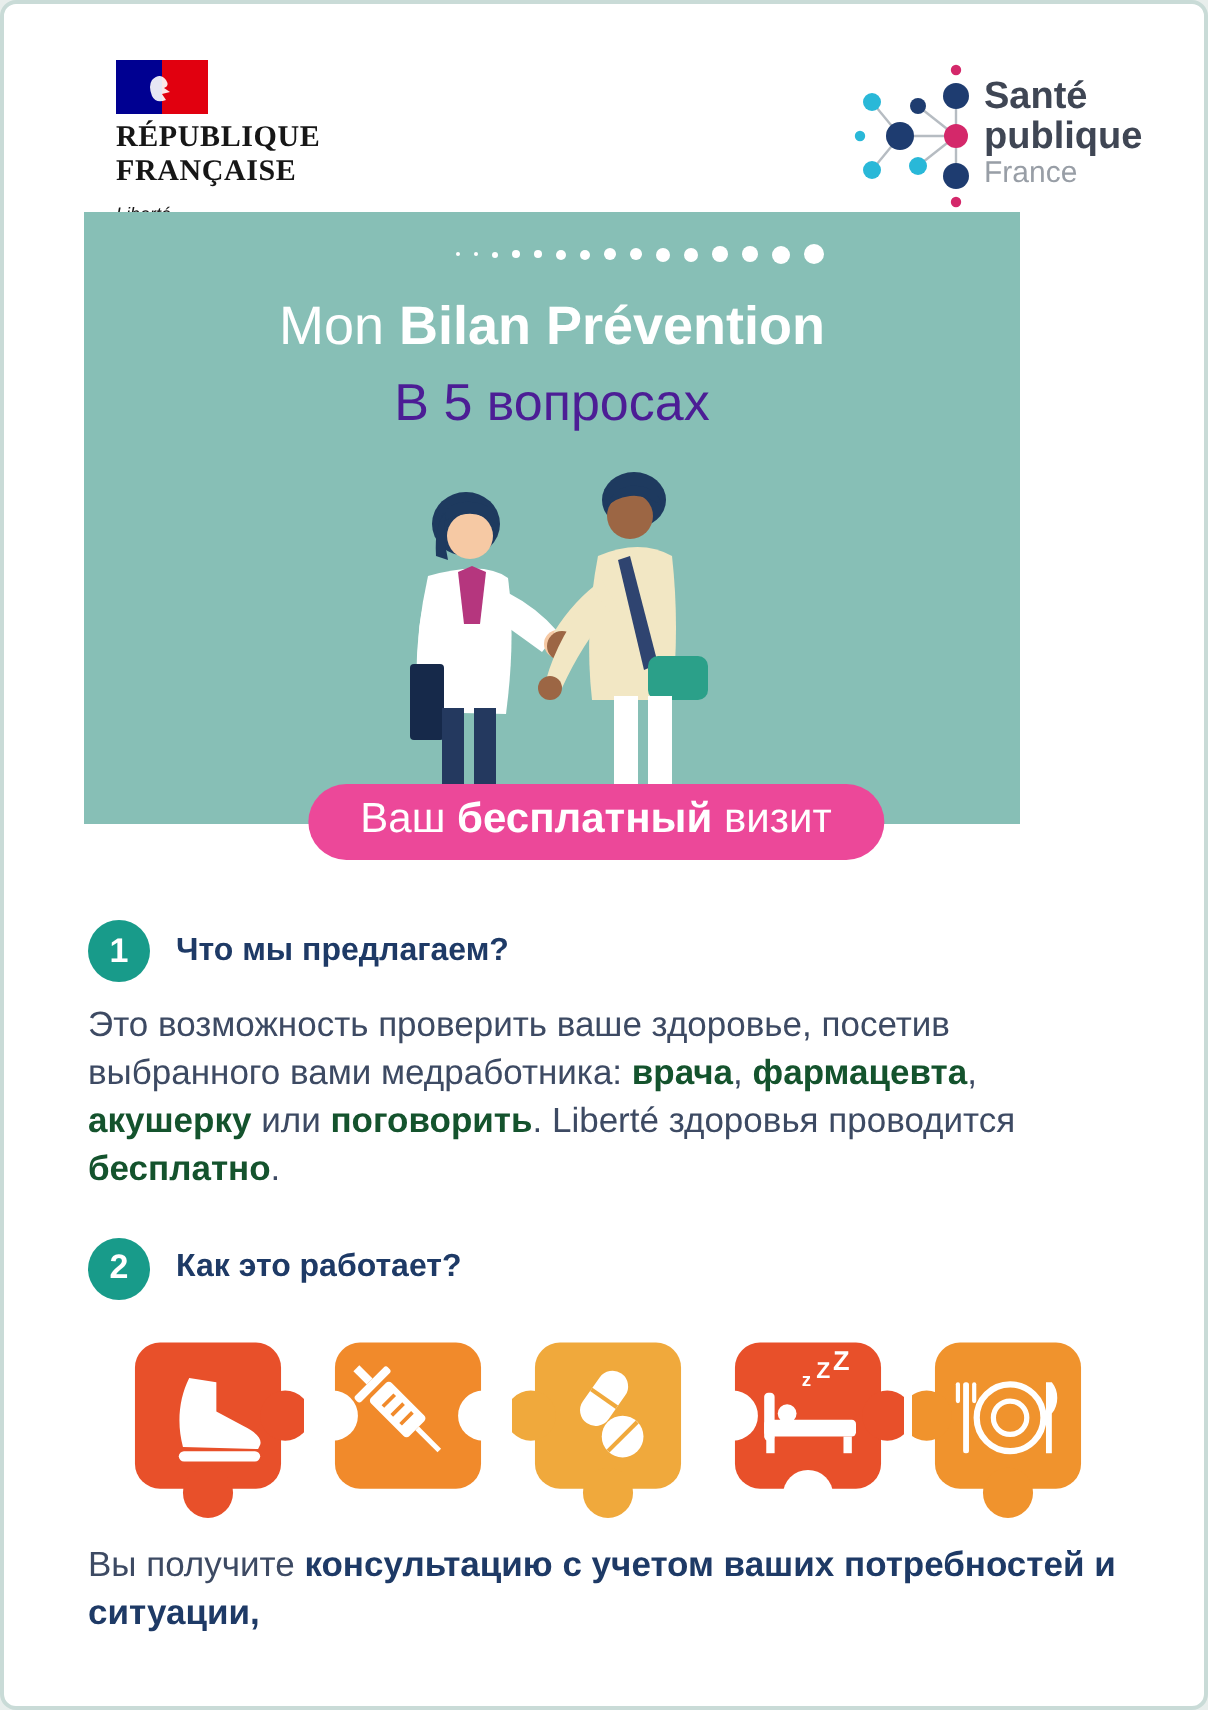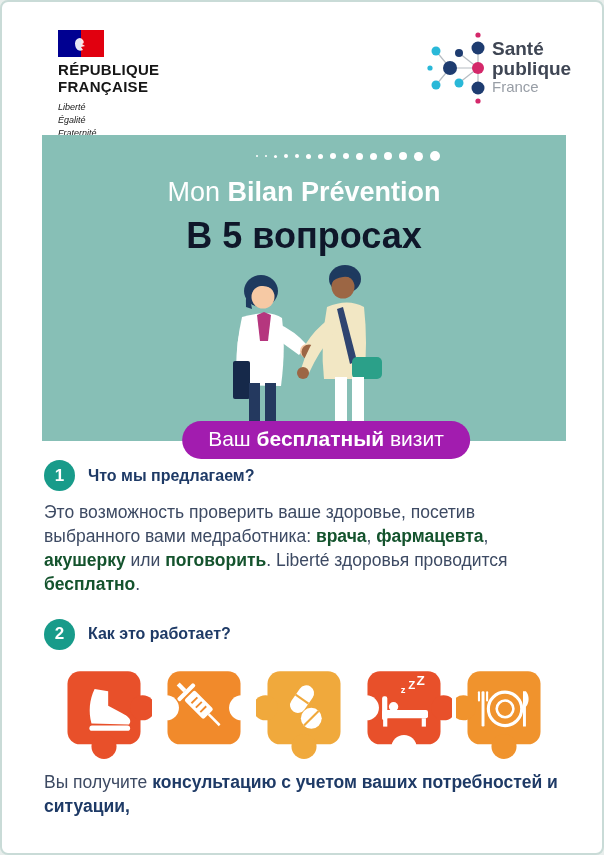--- a/index.html
+++ b/index.html
@@ -9,39 +9,39 @@
     border:2px solid #c9dbd7; border-radius:8px; overflow:hidden;
     margin:0 auto;
   }
   
   .header { position:relative; height:120px; }
   .gov-logo { position:absolute; left:56px; top:28px; }
   .flag { display:flex; width:46px; height:27px; margin-bottom:4px; position:relative; }
   .flag .b { width:23px; background:#000091; }
   .flag .r { width:23px; background:#e1000f; }
   .flag svg { position:absolute; left:0; top:0; }
-  .gov-name { font-size:15px; font-weight:700; color:#161616; letter-spacing:.3px; line-height:1.15; }
+  .gov-name { font-size:15px; font-weight:700; color:#161616; letter-spacing:.3px; line-height:1.15;font-family:Liberation Serif, serif; }
   .motto { margin-top:5px; font-family:Liberation Sans, sans-serif; font-style:italic; font-size:9px; color:#161616; line-height:1.45; }
   .spf-logo { position:absolute; left:424px; top:26px; display:flex; align-items:center; gap:0; }
   .spf-text { line-height:1.05; }
   .spf-text .l1, .spf-text .l2 { font-size:19px; font-weight:700; color:#3f4654; }
   .spf-text .l3 { font-size:15px; font-weight:400; color:#989ea6; }
   
   .banner {
-    position:absolute; left:40px; top:133px; width:524px; height:306px;
+    position:absolute; left:40px; top:104px; width:468px; height:306px;
     background:#87bfb6; overflow:visible;
   }
   .dots-line { position:absolute; top:16px; left:50%; transform:translateX(-50%); margin-left:44px;
     display:flex; align-items:center; gap:7px; }
   .dots-line i { display:block; border-radius:50%; background:#fff; }
   .banner-title-fr { position:absolute; top:42px; width:100%; text-align:center;
     color:#fff; font-size:27px; font-weight:400; }
   .banner-title-fr b { font-weight:700; }
   .banner-title-ru { position:absolute; top:80px; width:100%; text-align:center;
-    color:#0f172a; font-size:36px; font-weight:700; }
+    color:#4c1d95; font-size:26px; font-weight:400; }
   .illustration { position:absolute; bottom:0; left:50%; transform:translateX(-50%); }
   
   .badge {
     position:absolute; left:50%; bottom:-18px; transform:translateX(calc(-50% + 22px));
     background:#189b8a; color:#fff; font-size:21px; font-weight:400;
     padding:6px 26px 8px; border-radius:22px; white-space:nowrap; z-index:5;
   }
   .badge b { font-weight:700; }
   
   .content { position:absolute; top:426px; left:0; width:604px; padding:32px 42px 0; }
@@ -189,21 +189,21 @@
         <path d="M186 70 q-18 22 -24 44 l8 4 q10 -22 24 -38z" fill="#f2e7c4"></path>
         <circle cx="164" cy="118" r="6" fill="#9c6644"></circle>
 
         <rect x="196" y="122" width="12" height="58" fill="#ffffff"></rect>
         <rect x="213" y="122" width="12" height="58" fill="#ffffff"></rect>
         <rect x="192" y="178" width="18" height="8" rx="3" fill="#e8e8e8"></rect>
         <rect x="211" y="178" width="18" height="8" rx="3" fill="#e8e8e8"></rect>
       </g>
     </svg>
 
-    <div class="badge" style="background-color: #a21caf;"><span>Ваш </span><b>бесплатный</b><span> визит</span></div>
+    <div class="badge" style="background-color: #ec4899;"><span>Ваш </span><b>бесплатный</b><span> визит</span></div>
   </div>
 
   <div class="content">
 
     <div class="sec1">
       <div class="sec-head">
         <div class="num-circle" style="background-color: rgb(24, 155, 138);">1</div>
         <div class="sec-title">Что мы предлагаем?</div>
       </div>
       <div class="para"><span>Это возможность проверить ваше здоровье, посетив выбранного вами медработника: </span><b>врача</b><span>, </span><b>фармацевта</b><span>, </span><b>акушерку</b><span> или </span><b>поговорить</b><span>. Liberté здоровья проводится </span><b>бесплатно</b><span>.</span></div>

